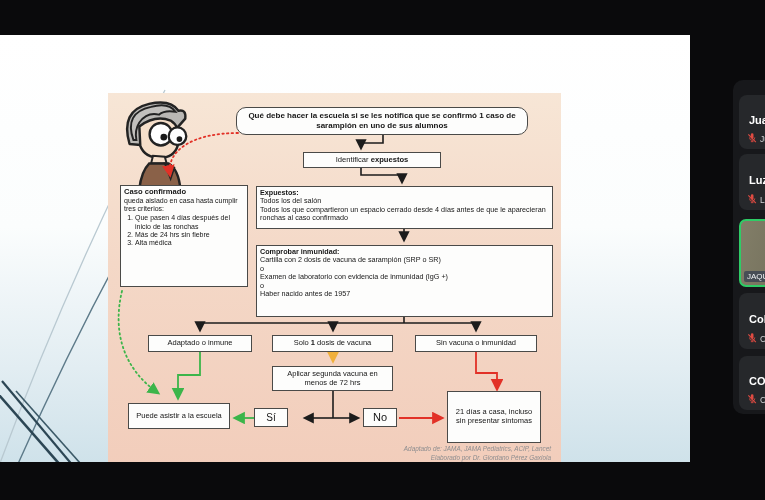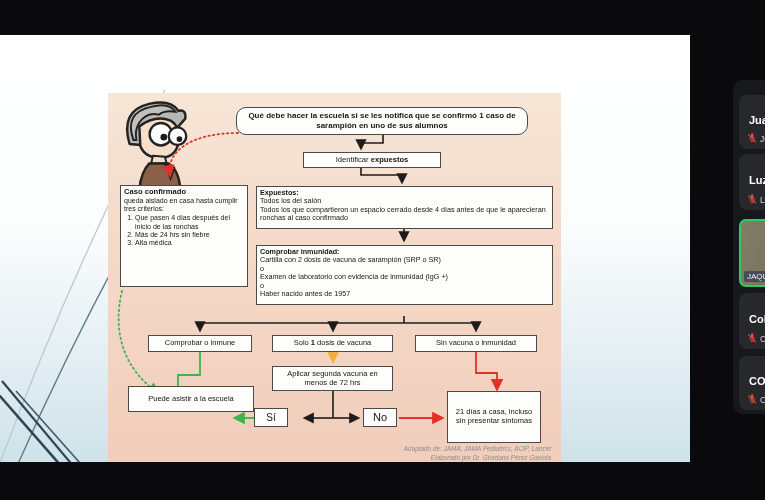--- a/index.html
+++ b/index.html
@@ -133,46 +133,46 @@
           <li>Alta médica</li>
         </ol>
       </div>
 
       <div class="fc-box" style="left:148px; top:93px; width:297px; height:43px;">
         <span class="fc-bold">Expuestos:</span>
         <div>Todos los del salón</div>
         <div>Todos los que compartieron un espacio cerrado desde 4 días antes de que le aparecieran ronchas al caso confirmado</div>
       </div>
 
-      <div class="fc-box" style="left:148px; top:152px; width:297px; height:60px;">
+      <div class="fc-box" style="left:148px; top:152px; width:297px; height:72px;">
         <span class="fc-bold">Comprobar inmunidad:</span>
         <div>Cartilla con 2 dosis de vacuna de sarampión (SRP o SR)</div>
         <div>o</div>
         <div>Examen de laboratorio con evidencia de inmunidad (IgG +)</div>
         <div>o</div>
         <div>Haber nacido antes de 1957</div>
       </div>
 
       <div class="fc-box fc-center" style="left:40px; top:242px; width:104px; height:17px; font-size:7.5px;">
-        <span>Comprobar o inmune</span>
+        <span>Adaptado o inmune</span>
       </div>
 
       <div class="fc-box fc-center" style="left:164px; top:242px; width:121px; height:17px; font-size:7.5px;">
         <span><span>Solo </span><span class="fc-bold">1</span><span> dosis de vacuna</span></span>
       </div>
 
       <div class="fc-box fc-center" style="left:307px; top:242px; width:122px; height:17px; font-size:7.5px;">
         <span>Sin vacuna o inmunidad</span>
       </div>
 
       <div class="fc-box fc-center" style="left:164px; top:273px; width:121px; height:25px; font-size:7.5px;">
         <span>Aplicar segunda vacuna en menos de 72 hrs</span>
       </div>
 
-      <div class="fc-box fc-center" style="left:20px; top:293px; width:126px; height:26px; font-size:7.5px;">
+      <div class="fc-box fc-center" style="left:20px; top:310px; width:102px; height:26px; font-size:7.5px;">
         <span>Puede asistir a la escuela</span>
       </div>
 
       <div class="fc-box fc-center" style="left:146px; top:315px; width:34px; height:19px; font-size:10px;">
         <span>Sí</span>
       </div>
 
       <div class="fc-box fc-center" style="left:255px; top:315px; width:34px; height:19px; font-size:11px;">
         <span>No</span>
       </div>

